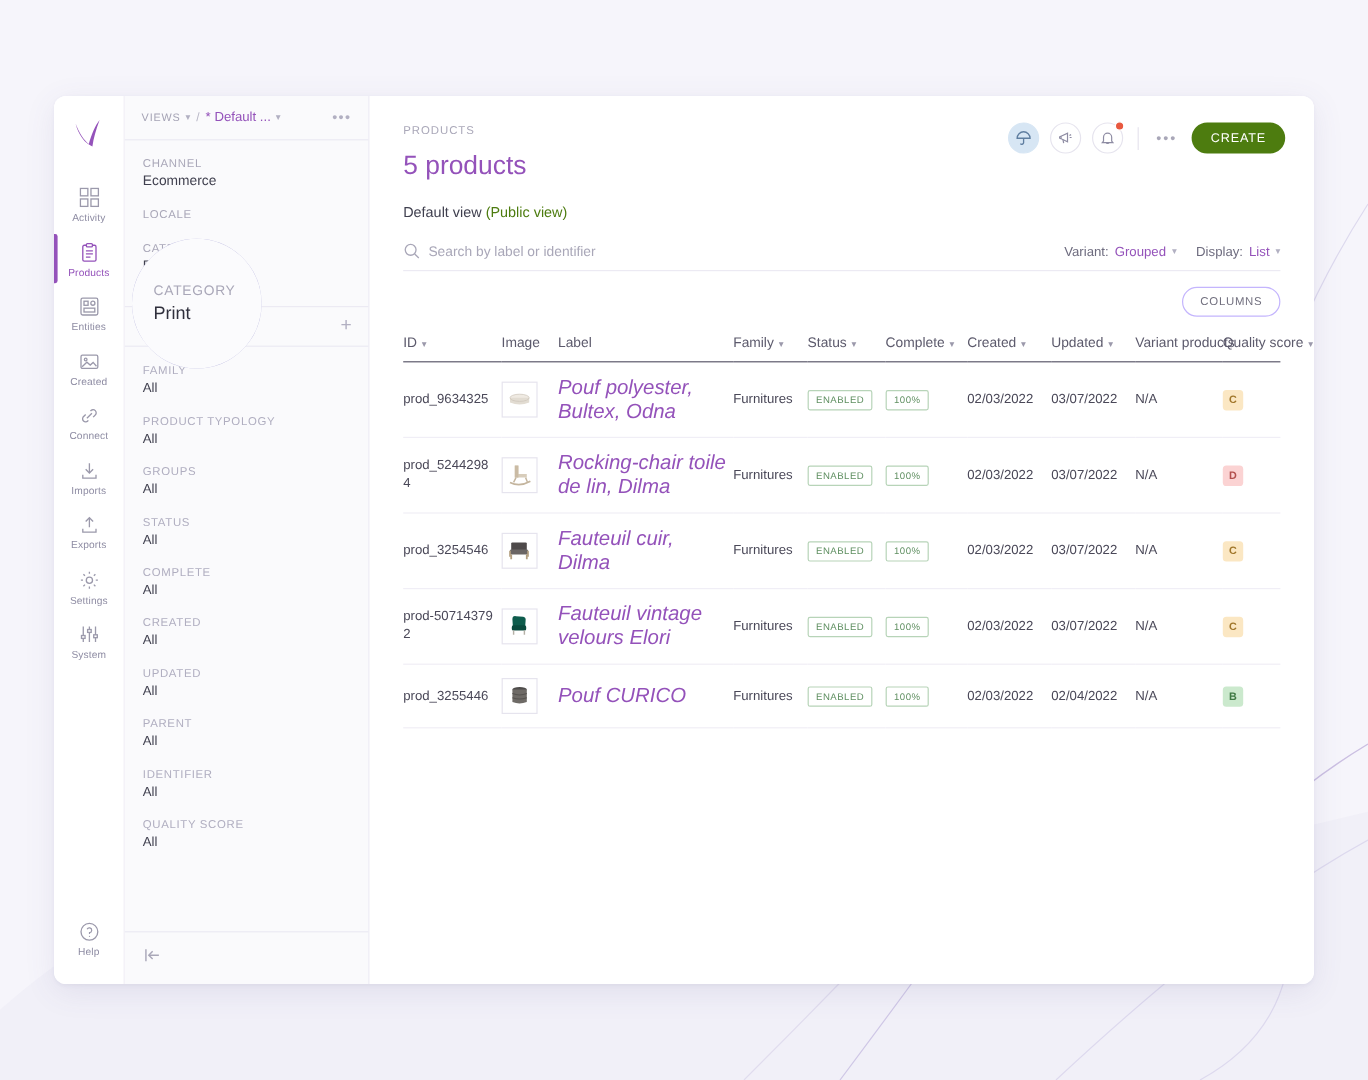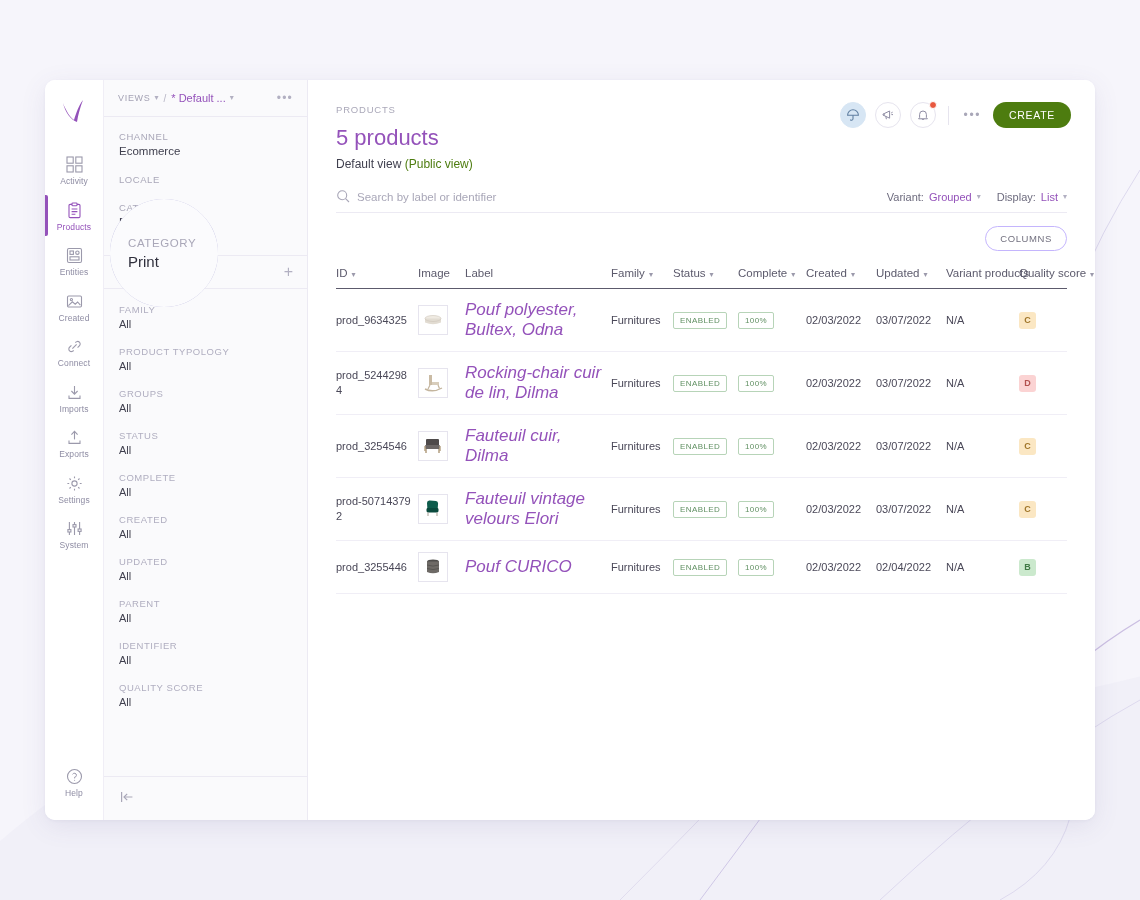--- a/index.html
+++ b/index.html
@@ -166,21 +166,21 @@
     position: relative;
     min-width: 0;
   }
   .main-head { padding: 24px 28px 0 28px; position: relative; }
   .breadcrumb {
     font-size: 9.5px; color: #aaa8b9; letter-spacing: .8px;
     margin-bottom: 11px;
   }
   .page-title {
     font-size: 22px; color: #9452ba; font-weight: normal;
-    margin-bottom: 7px; line-height: 1.1;
+    margin-bottom: 20px; line-height: 1.1;
   }
   .view-line { font-size: 12px; color: #3f3f4e; }
   .view-line .muted { color: #4d7c0f; }
 
   .head-actions {
     position: absolute; right: 24px; top: 22px;
     display: flex; align-items: center; gap: 9px;
   }
   .circ-btn {
     width: 26px; height: 26px; border-radius: 50%;
@@ -649,21 +649,21 @@
             <td>
               <div class="thumb">
                 <svg width="26" height="26" viewBox="0 0 26 26">
                   <path d="M9 5 L9 15 L19 15 L19 12 L12 12 L12 5 Z" fill="#d8cdbb"></path>
                   <path d="M5 19 Q13 23 22 18" stroke="#c4b59e" stroke-width="1.4" fill="none"></path>
                   <path d="M10 15 L8 19 M18 15 L19.5 18.6" stroke="#c4b59e" stroke-width="1.2"></path>
                   <rect x="9" y="5" width="3" height="10" fill="#cabba4"></rect>
                 </svg>
               </div>
             </td>
-            <td class="cell-label">Rocking-chair cuir de lin, Dilma</td>
+            <td class="cell-label">Rocking-chair toile de lin, Dilma</td>
             <td>Furnitures</td>
             <td><span class="pill">ENABLED</span></td>
             <td><span class="pill complete">100%</span></td>
             <td>02/03/2022</td>
             <td>03/07/2022</td>
             <td>N/A</td>
             <td><span class="qscore q-D">D</span></td>
           </tr>
 
           <tr>

